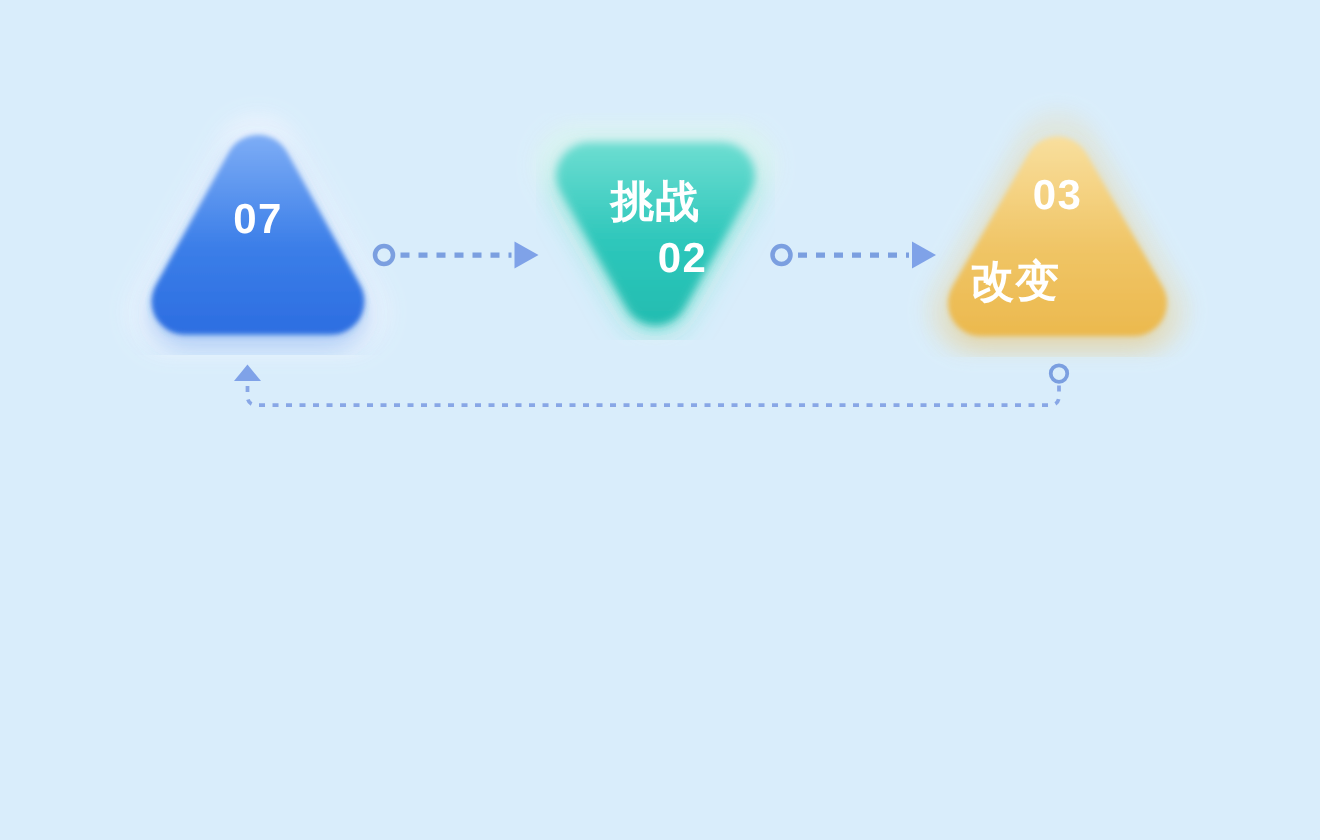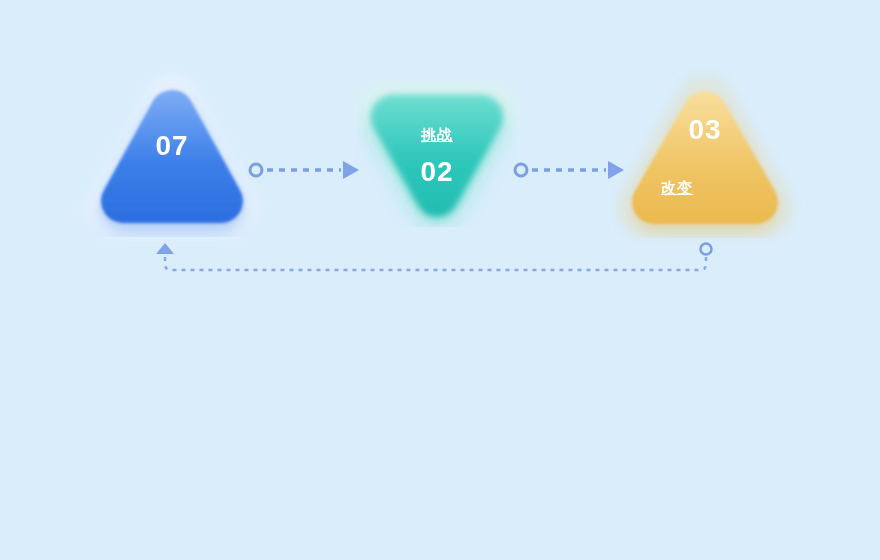--- a/index.html
+++ b/index.html
@@ -15,25 +15,25 @@
     position:absolute;
     width:150px;
     text-align:center;
     color:#FFFFFF;
     font-weight:bold;
     letter-spacing:1px;
     user-select:none;
     pointer-events:none;
   }
   .num{font-size:28px;line-height:28px;}
-  .lbl{font-size:15px;line-height:24px;text-decoration:underline;}
+  .lbl{font-size:29px;line-height:24px;}
   .n1-num{left:97px;top:132px;}
   .n1-lbl{left:97px;top:176px;}
   .n2-lbl{left:362px;top:123px;}
-  .n2-num{left:362px;top:158px;}
+  .n2-num{left:380px;top:158px;}
   .n3-num{left:630px;top:116px;}
   .n3-lbl{left:602px;top:176px;}
 </style>
 </head>
 <body>
 
 <div class="canvas">
 
   <svg class="layer" width="880" height="560" viewBox="0 0 880 560">
     <defs>

